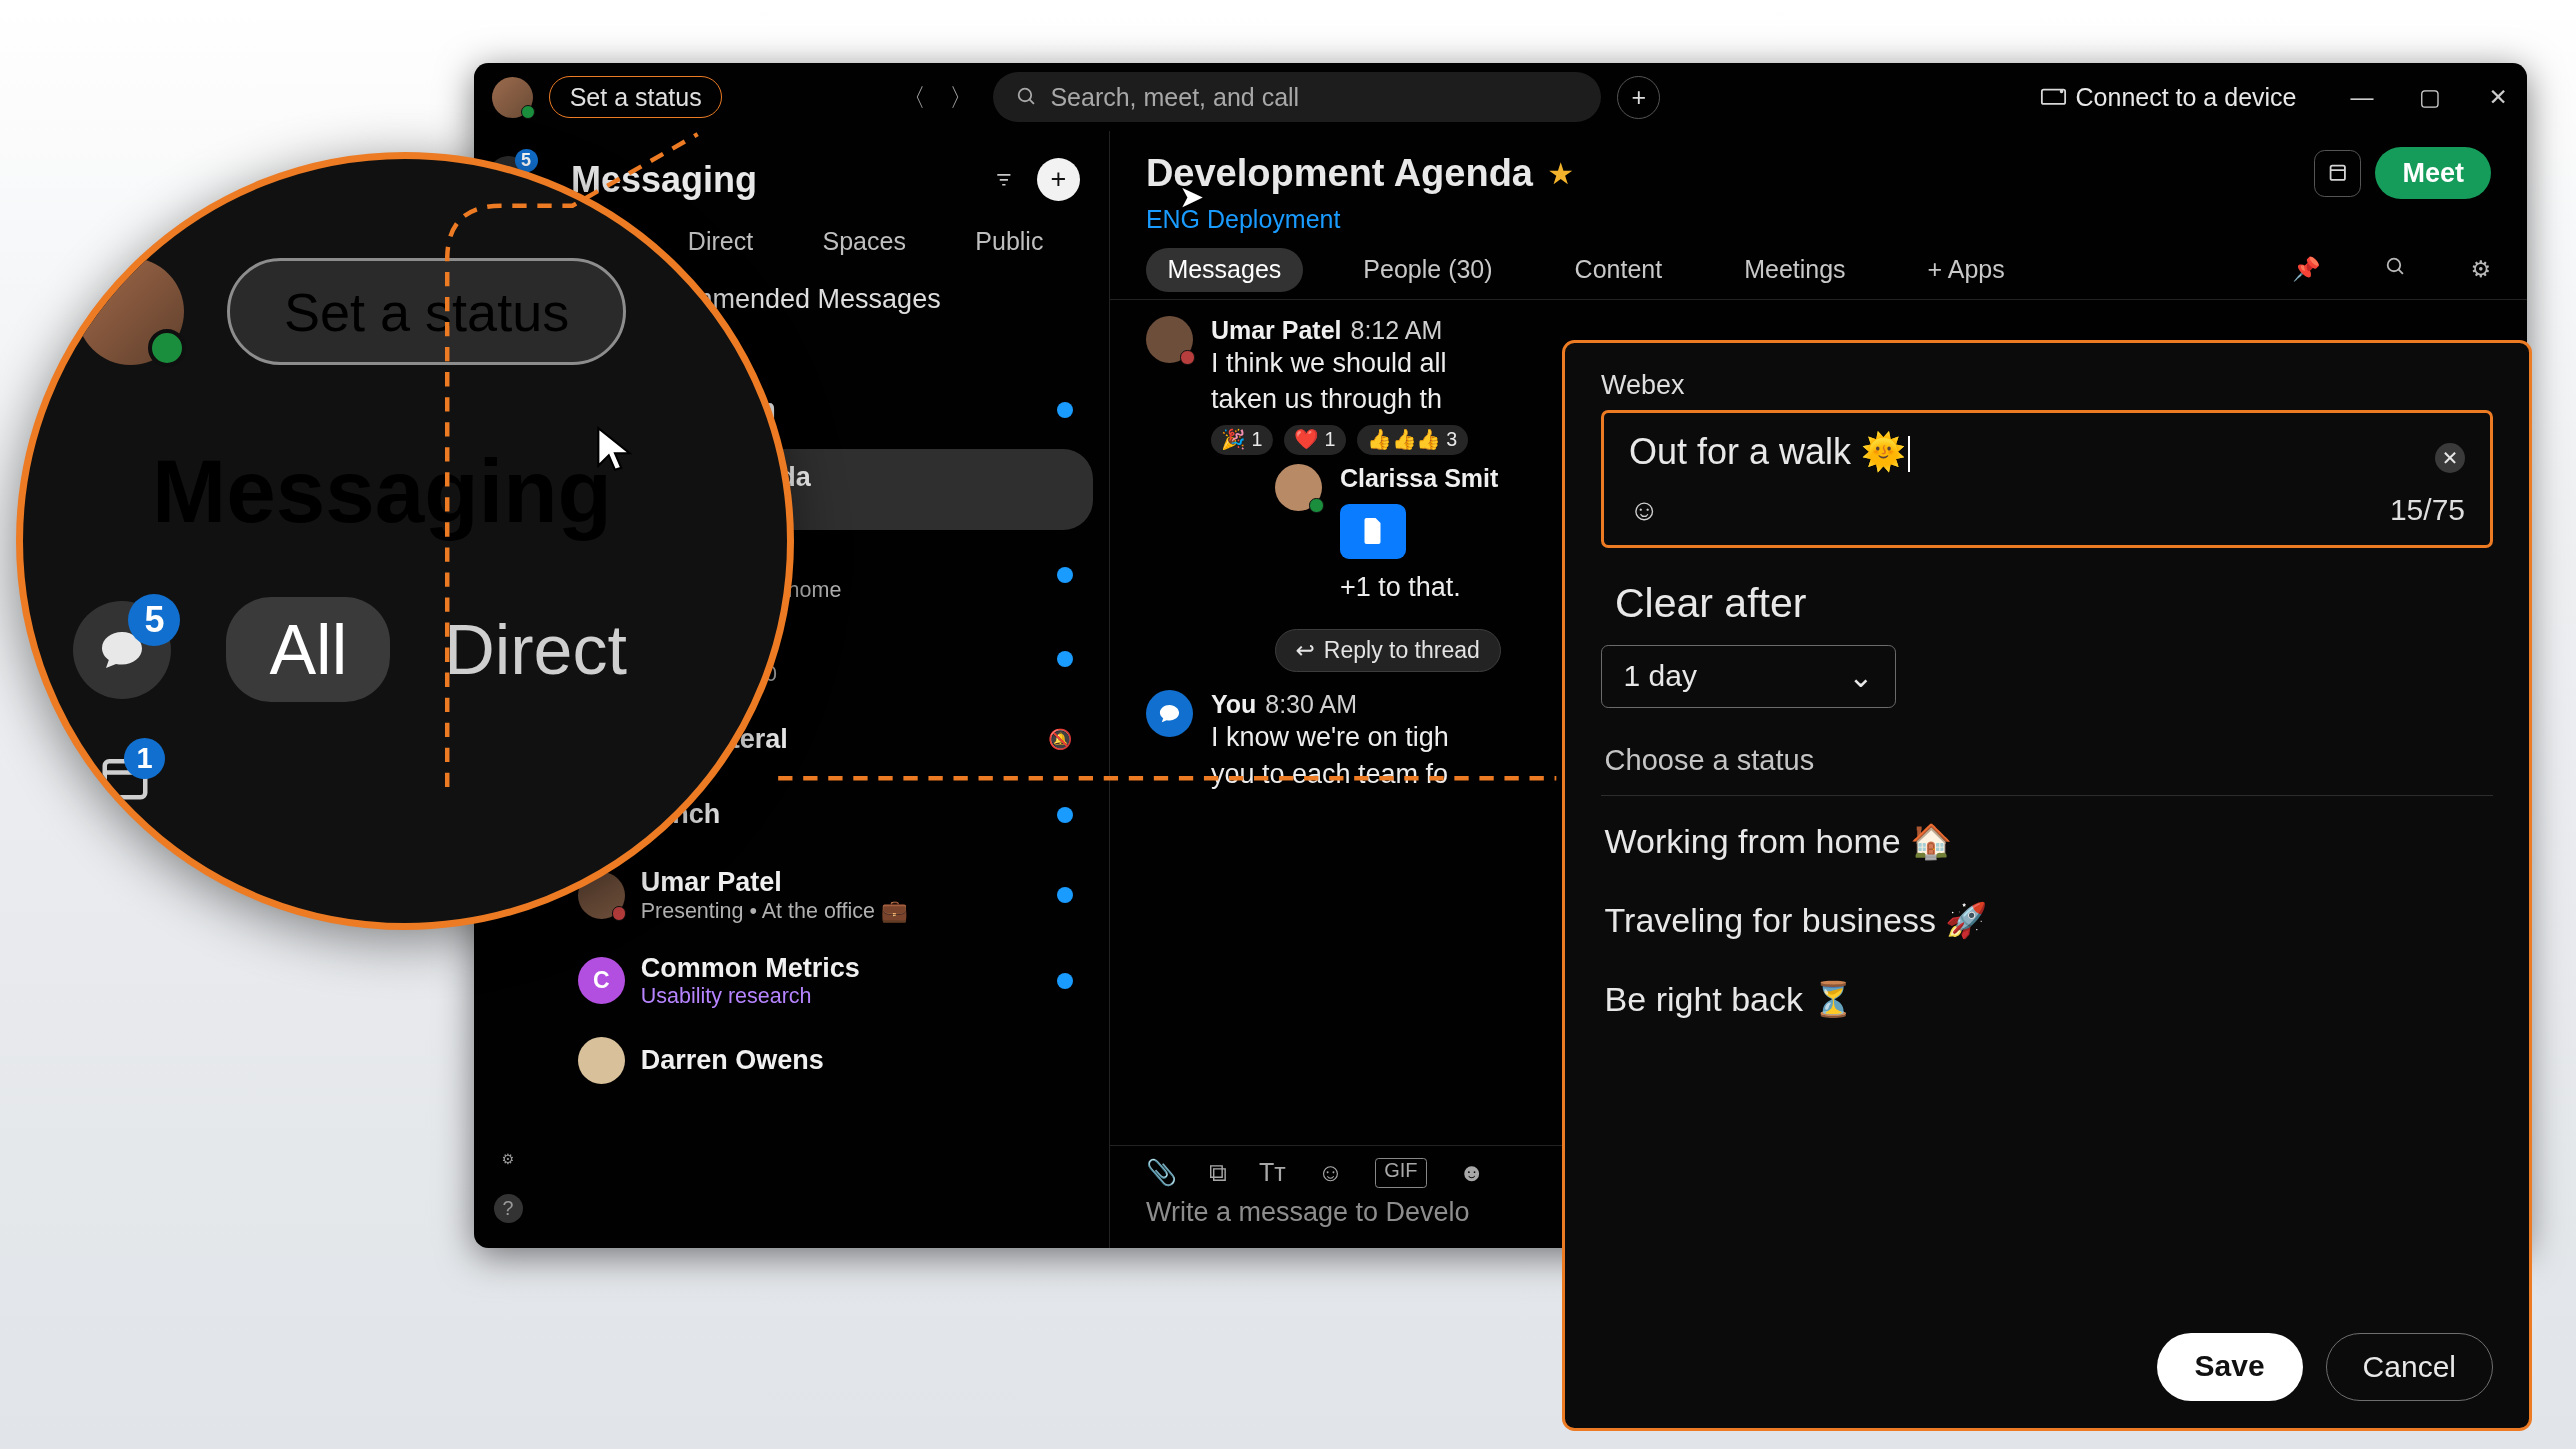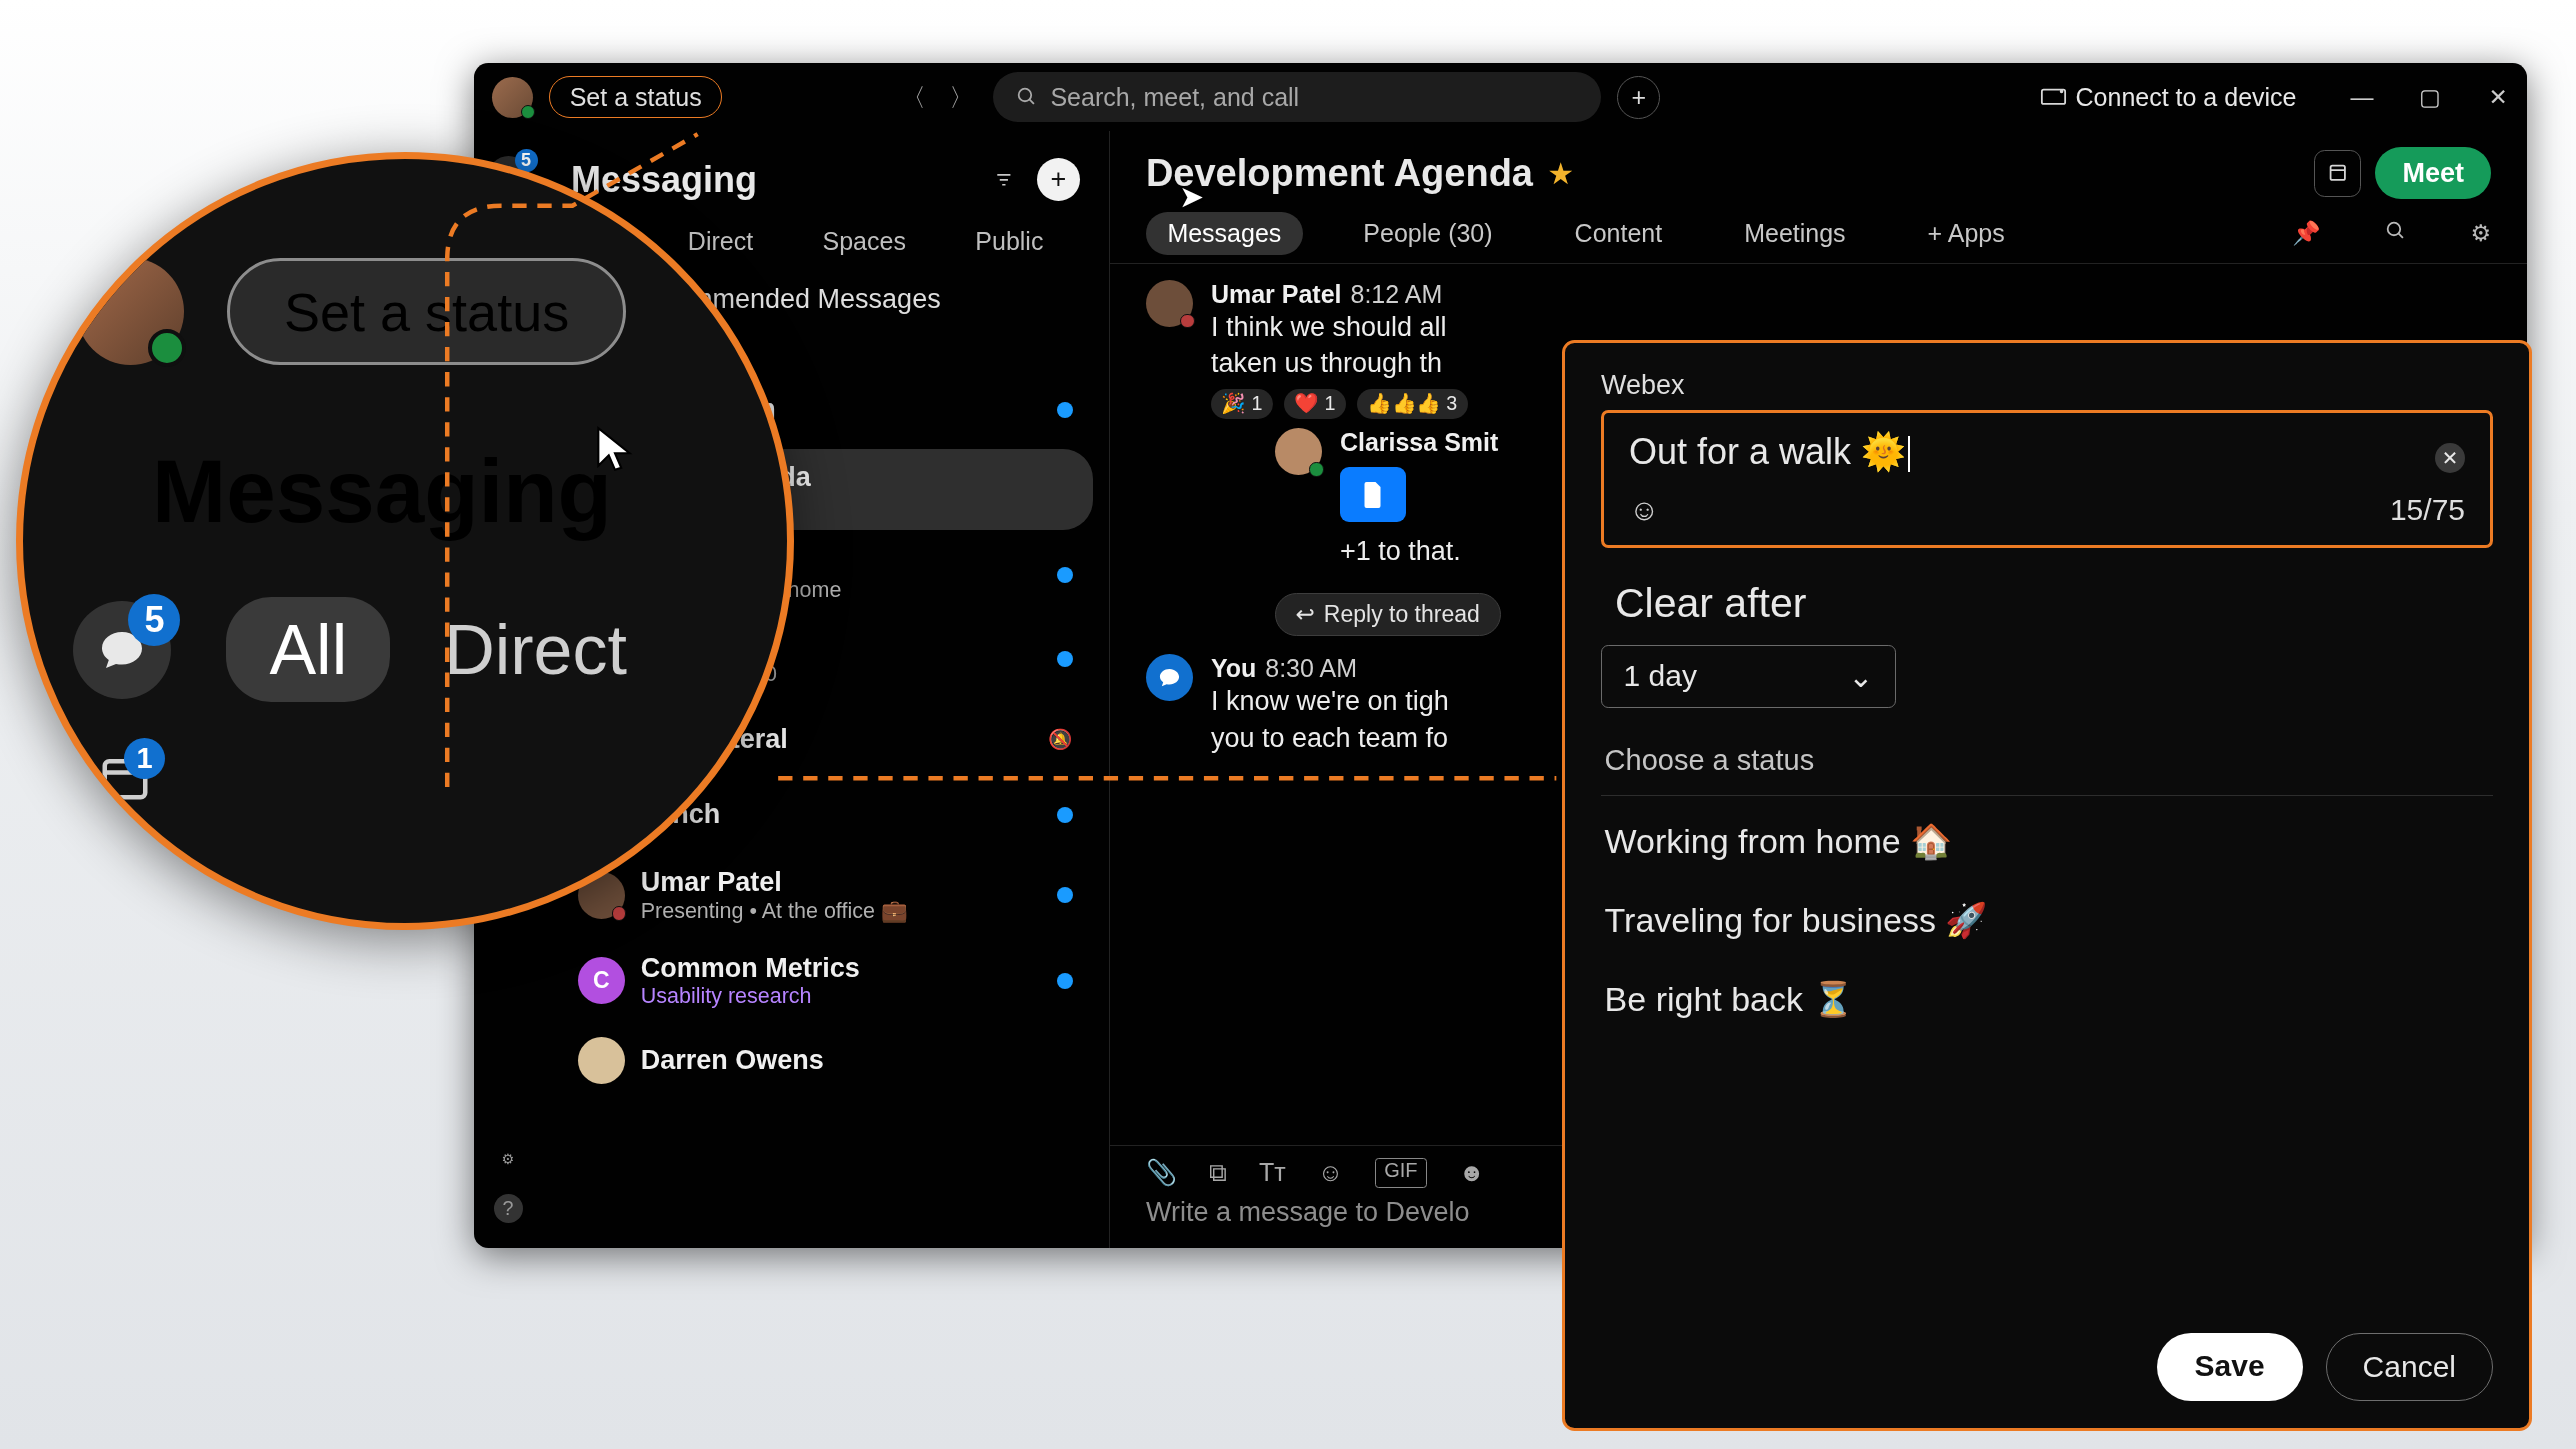--- a/index.html
+++ b/index.html
@@ -276,20 +276,21 @@
         <span class="star">★</span>
         <div class="spacer"></div>
         <div class="sq-btn">
           <svg width="21.5" height="21.5" viewBox="0 0 24 24" fill="none" stroke="#d6d6d6" stroke-width="2">
               <rect x="4" y="4" width="16" height="16" rx="2"></rect>
               <line x1="4" y1="9" x2="20" y2="9"></line>
             </svg>
         </div>
         <div class="meet-btn">Meet</div>
       </div>
+      <div class="team-link">ENG Deployment</div>
       <div class="space-tabs">
         <span class="stab active">Messages</span>
         <span class="stab">People (30)</span>
         <span class="stab">Content</span>
         <span class="stab">Meetings</span>
         <span class="stab">+  Apps</span>
         <span class="sp"></span>
         <span class="tool">📌</span>
         <span class="tool">
           <svg width="21.5" height="21.5" viewBox="0 0 24 24" fill="none" stroke="#b8b8b8" stroke-width="2">

